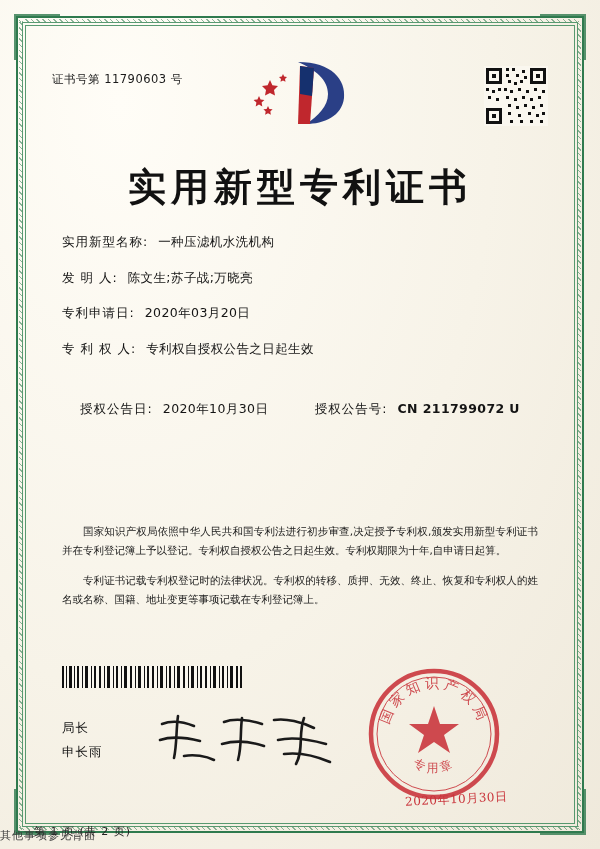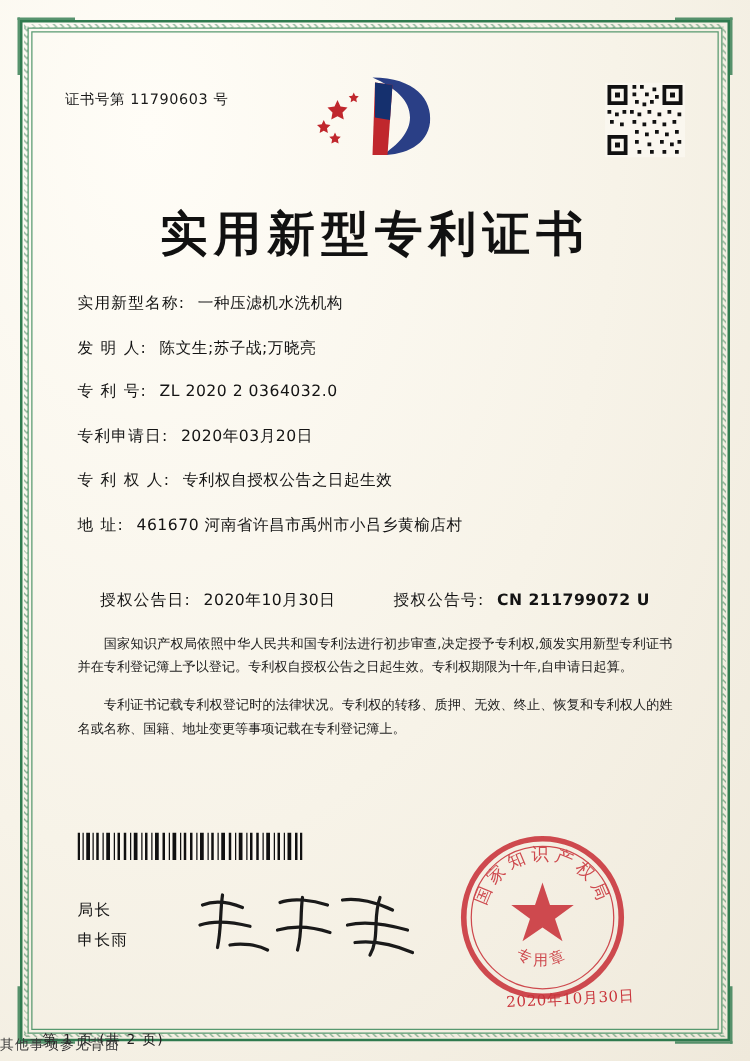--- a/index.html
+++ b/index.html
@@ -140,21 +140,21 @@
   .field .value2 {
     padding-left: 10px;
     letter-spacing: .4px;
     font-weight: bold;
   }
   .col-pub .value { flex: 0 0 128px; }
 
   
   .paragraphs {
     position: absolute;
-    top: 472px;
+    top: 488px;
     left: 28px;
     right: 28px;
     font-size: 10.5px;
     line-height: 1.85;
     color: #1a1a1a;
     text-align: justify;
   }
   .paragraphs p {
     margin: 0 0 10px 0;
     text-indent: 21px;
@@ -318,39 +318,31 @@
       <div class="field">
         <span class="label">实用新型名称:</span>
         <span class="value">一种压滤机水洗机构</span>
       </div>
 
       <div class="field">
         <span class="label">发 明 人:</span>
         <span class="value">陈文生;苏子战;万晓亮</span>
       </div>
 
-      <div class="field">
-        <span class="label">专 利 号:</span>
-        <span class="value">ZL 2020 2 0364032.0</span>
-      </div>
 
       <div class="field">
         <span class="label">专利申请日:</span>
         <span class="value">2020年03月20日</span>
       </div>
 
       <div class="field">
         <span class="label">专 利 权 人:</span>
         <span class="value">专利权自授权公告之日起生效</span>
       </div>
 
-      <div class="field">
-        <span class="label">地          址:</span>
-        <span class="value">461670 河南省许昌市禹州市小吕乡黄榆店村</span>
-      </div>
 
       <div class="field col-pub">
         <span class="label">授权公告日:</span>
         <span class="value">2020年10月30日</span>
         <span class="label2">授权公告号:</span>
         <span class="value2">CN 211799072 U</span>
       </div>
 
     </div>
 

